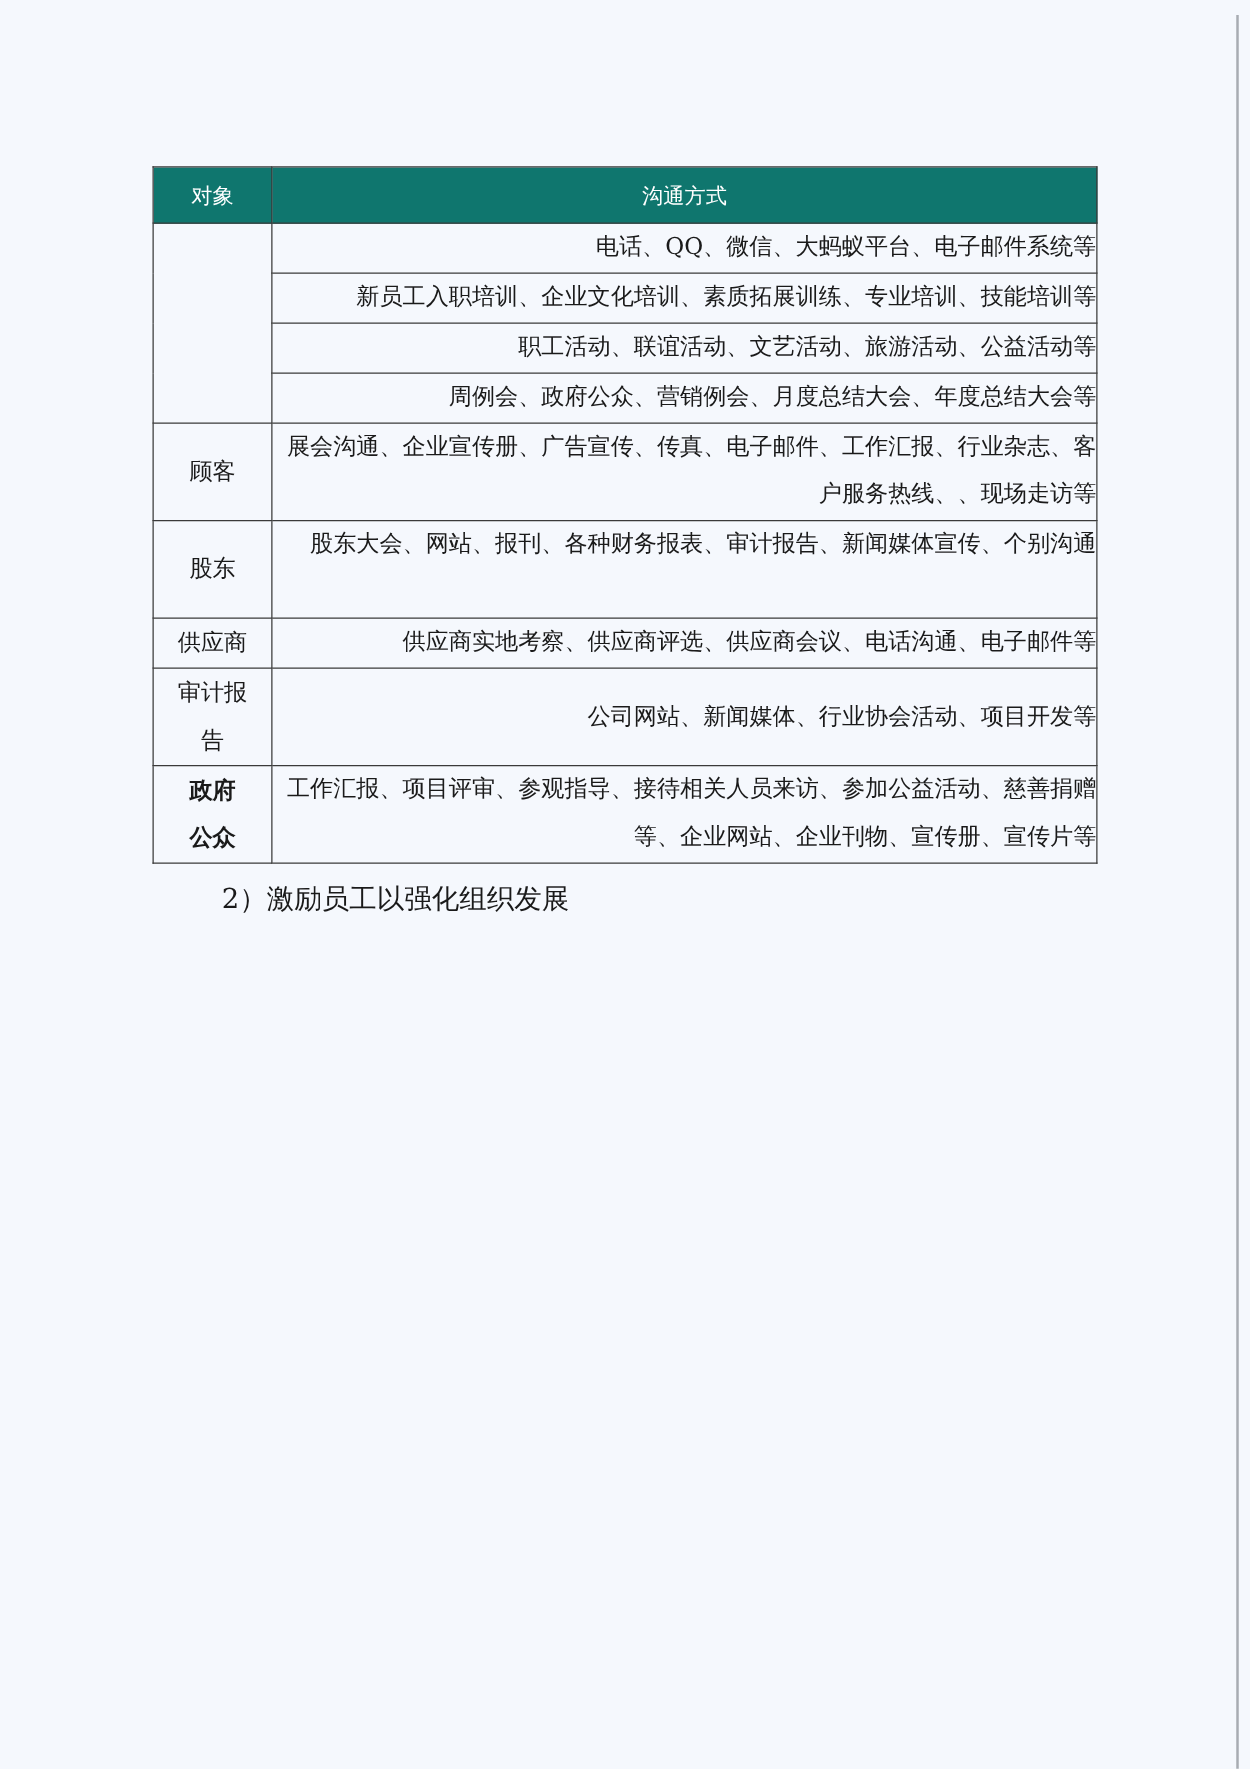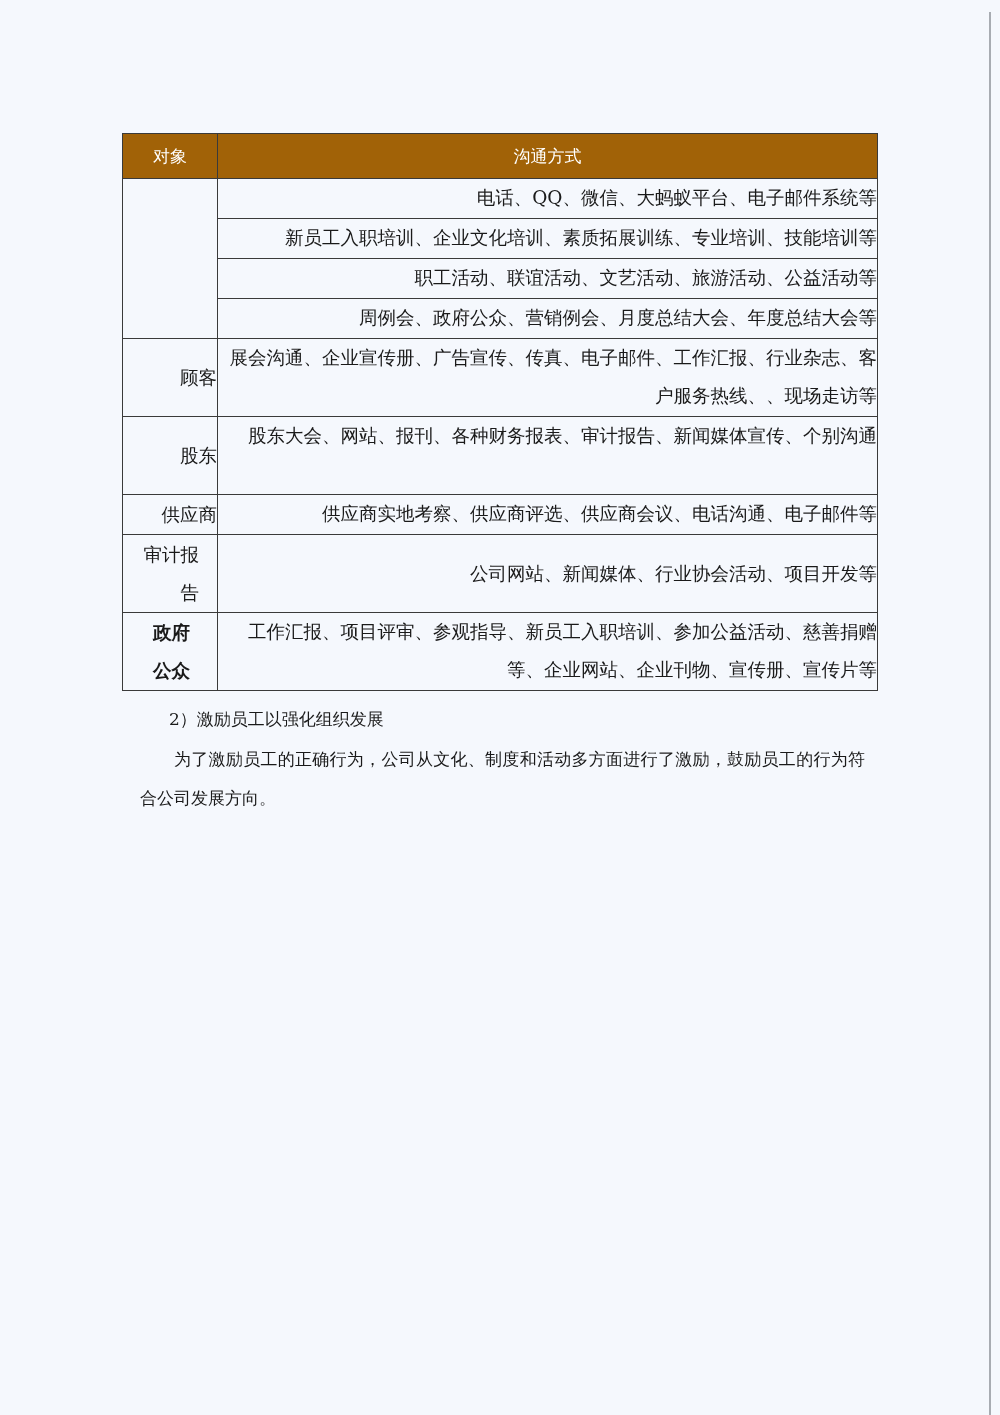--- a/index.html
+++ b/index.html
@@ -17,32 +17,32 @@
   .comm-table {
     position: absolute; left: 122px; top: 133px; width: 756px;
     border-collapse: collapse; table-layout: fixed;
   }
   .comm-table th, .comm-table td {
     border: 1.5px solid #3a3a3a;
     font-size: 18.5px;
     padding: 0;
   }
   .comm-table th {
-    background: #a16207; color: #ffffff; font-weight: normal;
+    background: #0f766e; color: #ffffff; font-weight: normal;
     font-family: "DejaVu Sans", "Liberation Sans", sans-serif;
     font-size: 17px; height: 44px;
   }
   .col-obj { width: 95px; }
-  .obj-cell { text-align: right; vertical-align: middle; line-height: 38px; }
+  .obj-cell { text-align: center; vertical-align: middle; line-height: 38px; }
   .method-cell { padding: 0 0 0 6px !important; line-height: 38px; vertical-align: top; text-align: right; }
   .r40 { height: 40px; }
   .r80 { height: 78px; }
   .content {
     position: absolute; left: 140px; top: 700px; width: 725px;
-    font-size: 17px; line-height: 39.5px;
+    font-size: 22px; line-height: 39.5px;
   }
   .content p { margin: 0; text-indent: 2em; text-align: justify; }
   .content .sub-heading { text-indent: 1.7em; }
 </style>
 </head>
 <body>
 
 <div class="edge-line"></div>
 
 <table class="comm-table">
@@ -79,21 +79,20 @@
   <tr class="r40">
     <td class="obj-cell">供应商</td>
     <td class="method-cell">供应商实地考察、供应商评选、供应商会议、电话沟通、电子邮件等</td>
   </tr>
   <tr class="r80">
     <td class="obj-cell" style="padding:0 18px;">审计报告</td>
     <td class="method-cell" style="vertical-align:middle;">公司网站、新闻媒体、行业协会活动、项目开发等</td>
   </tr>
   <tr class="r80">
     <td class="obj-cell" style="padding:0 27px;font-weight:bold;">政府公众</td>
-    <td class="method-cell">工作汇报、项目评审、参观指导、新员工入职培训、参加公益活动、慈善捐赠等、企业网站、企业刊物、宣传册、宣传片等</td>
+    <td class="method-cell">工作汇报、项目评审、参观指导、接待相关人员来访、参加公益活动、慈善捐赠等、企业网站、企业刊物、宣传册、宣传片等</td>
   </tr>
 </tbody>
   </table>
 
 <div class="content">
   <p class="sub-heading">2）激励员工以强化组织发展</p>
-  <p>为了激励员工的正确行为，公司从文化、制度和活动多方面进行了激励，鼓励员工的行为符合公司发展方向。</p>
 </div>
 
 </body></html>

